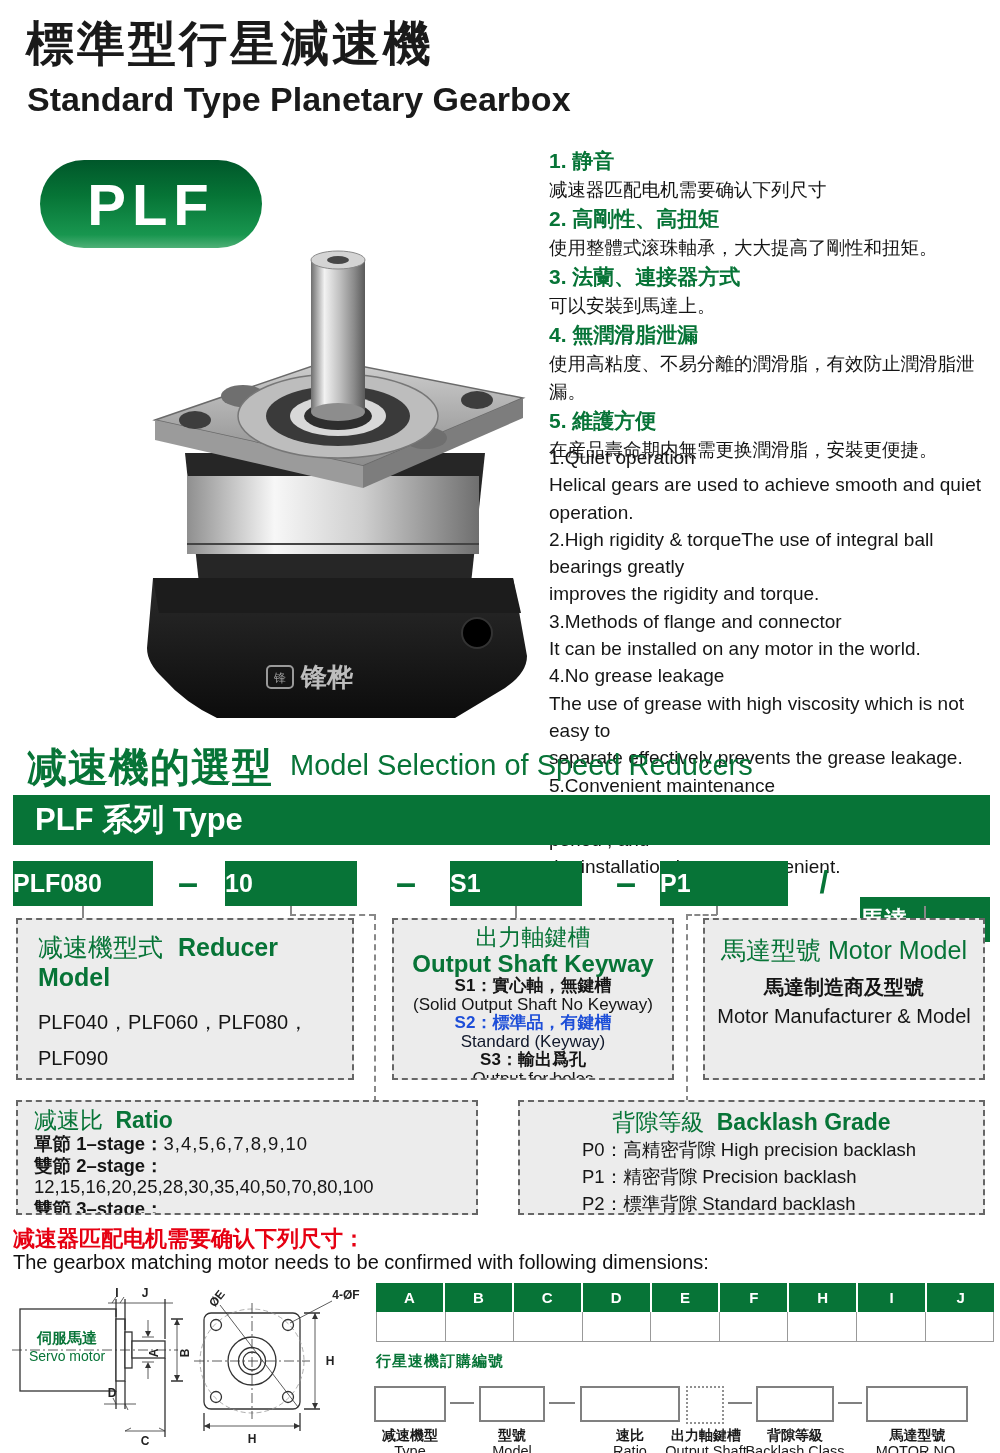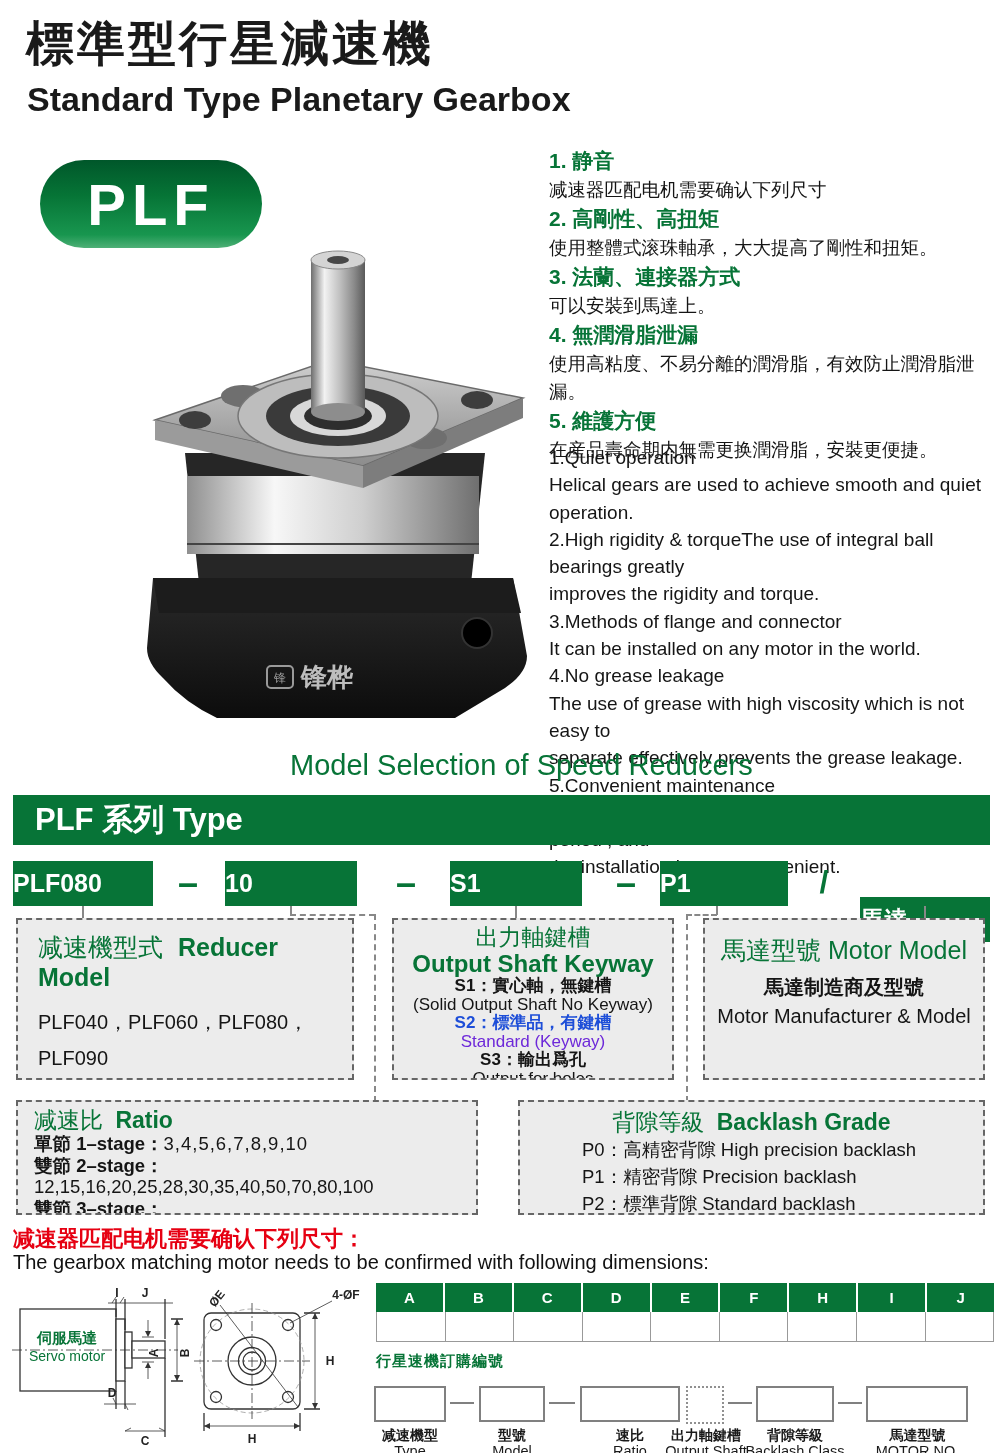--- a/index.html
+++ b/index.html
@@ -149,20 +149,21 @@
     <div>3.Methods of flange and connector</div>
     <div>It can be installed on any motor in the world.</div>
     <div>4.No grease leakage</div>
     <div>The use of grease with high viscosity which is not easy to</div>
     <div>separate effectively prevents the grease leakage.</div>
     <div>5.Convenient maintenance</div>
     <div>No need to replace the grease in the product life period , and</div>
     <div>the installation is more convenient.</div>
   </div>
 
+  <div class="abs sec-zh">减速機的選型</div>
   <div class="abs banner">PLF 系列 Type</div>
   <div class="abs sec-en">Model Selection of Speed Reducers</div>
 
   <div class="gbox" style="left:13px;width:140px;">PLF080</div>
   <div class="gsep" style="left:160px;width:56px;">–</div>
   <div class="gbox" style="left:225px;width:132px;">10</div>
   <div class="gsep" style="left:378px;width:56px;">–</div>
   <div class="gbox" style="left:450px;width:132px;">S1</div>
   <div class="gsep" style="left:598px;width:56px;">–</div>
   <div class="gbox" style="left:660px;width:128px;">P1</div>
@@ -187,21 +188,21 @@
     <div style="font-size:20px;line-height:36px;margin-top:12px;color:#151515;">PLF040，PLF060，PLF080，PLF090</div>
     <div style="font-size:20px;line-height:30px;color:#151515;">PLF120，PLF160</div>
   </div>
 
   <div class="dbox center" style="left:392px;top:918px;width:282px;height:162px;padding-top:4px;">
     <div class="bt-zh" style="font-size:23px;line-height:26px;">出力軸鍵槽</div>
     <div class="bt-en" style="font-size:24px;line-height:27px;">Output Shaft Keyway</div>
     <div style="font-size:17px;line-height:18.5px;font-weight:bold;color:#151515;">S1：實心軸，無鍵槽</div>
     <div style="font-size:17px;line-height:18.5px;color:#151515;">(Solid Output Shaft No Keyway)</div>
     <div style="font-size:17px;line-height:18.5px;font-weight:bold;color:#1d4ed8;">S2：標準品，有鍵槽</div>
-    <div style="font-size:17px;line-height:18.5px;color:#6d28d9;">Standard (Keyway)</div>
+    <div style="font-size:17px;line-height:18.5px;color:#0f172a;">Standard (Keyway)</div>
     <div style="font-size:17px;line-height:18.5px;font-weight:bold;color:#151515;">S3：輸出爲孔</div>
     <div style="font-size:17px;line-height:18.5px;color:#151515;">Output for holes</div>
   </div>
 
   <div class="dbox center" style="left:703px;top:918px;width:282px;height:162px;padding-top:16px;">
     <div class="bt-zh" style="font-size:25px;line-height:28px;">馬達型號 Motor Model</div>
     <div style="font-size:20px;line-height:30px;margin-top:8px;font-weight:bold;color:#151515;">馬達制造商及型號</div>
     <div style="font-size:20px;line-height:28px;color:#151515;">Motor Manufacturer &amp; Model</div>
   </div>
 

